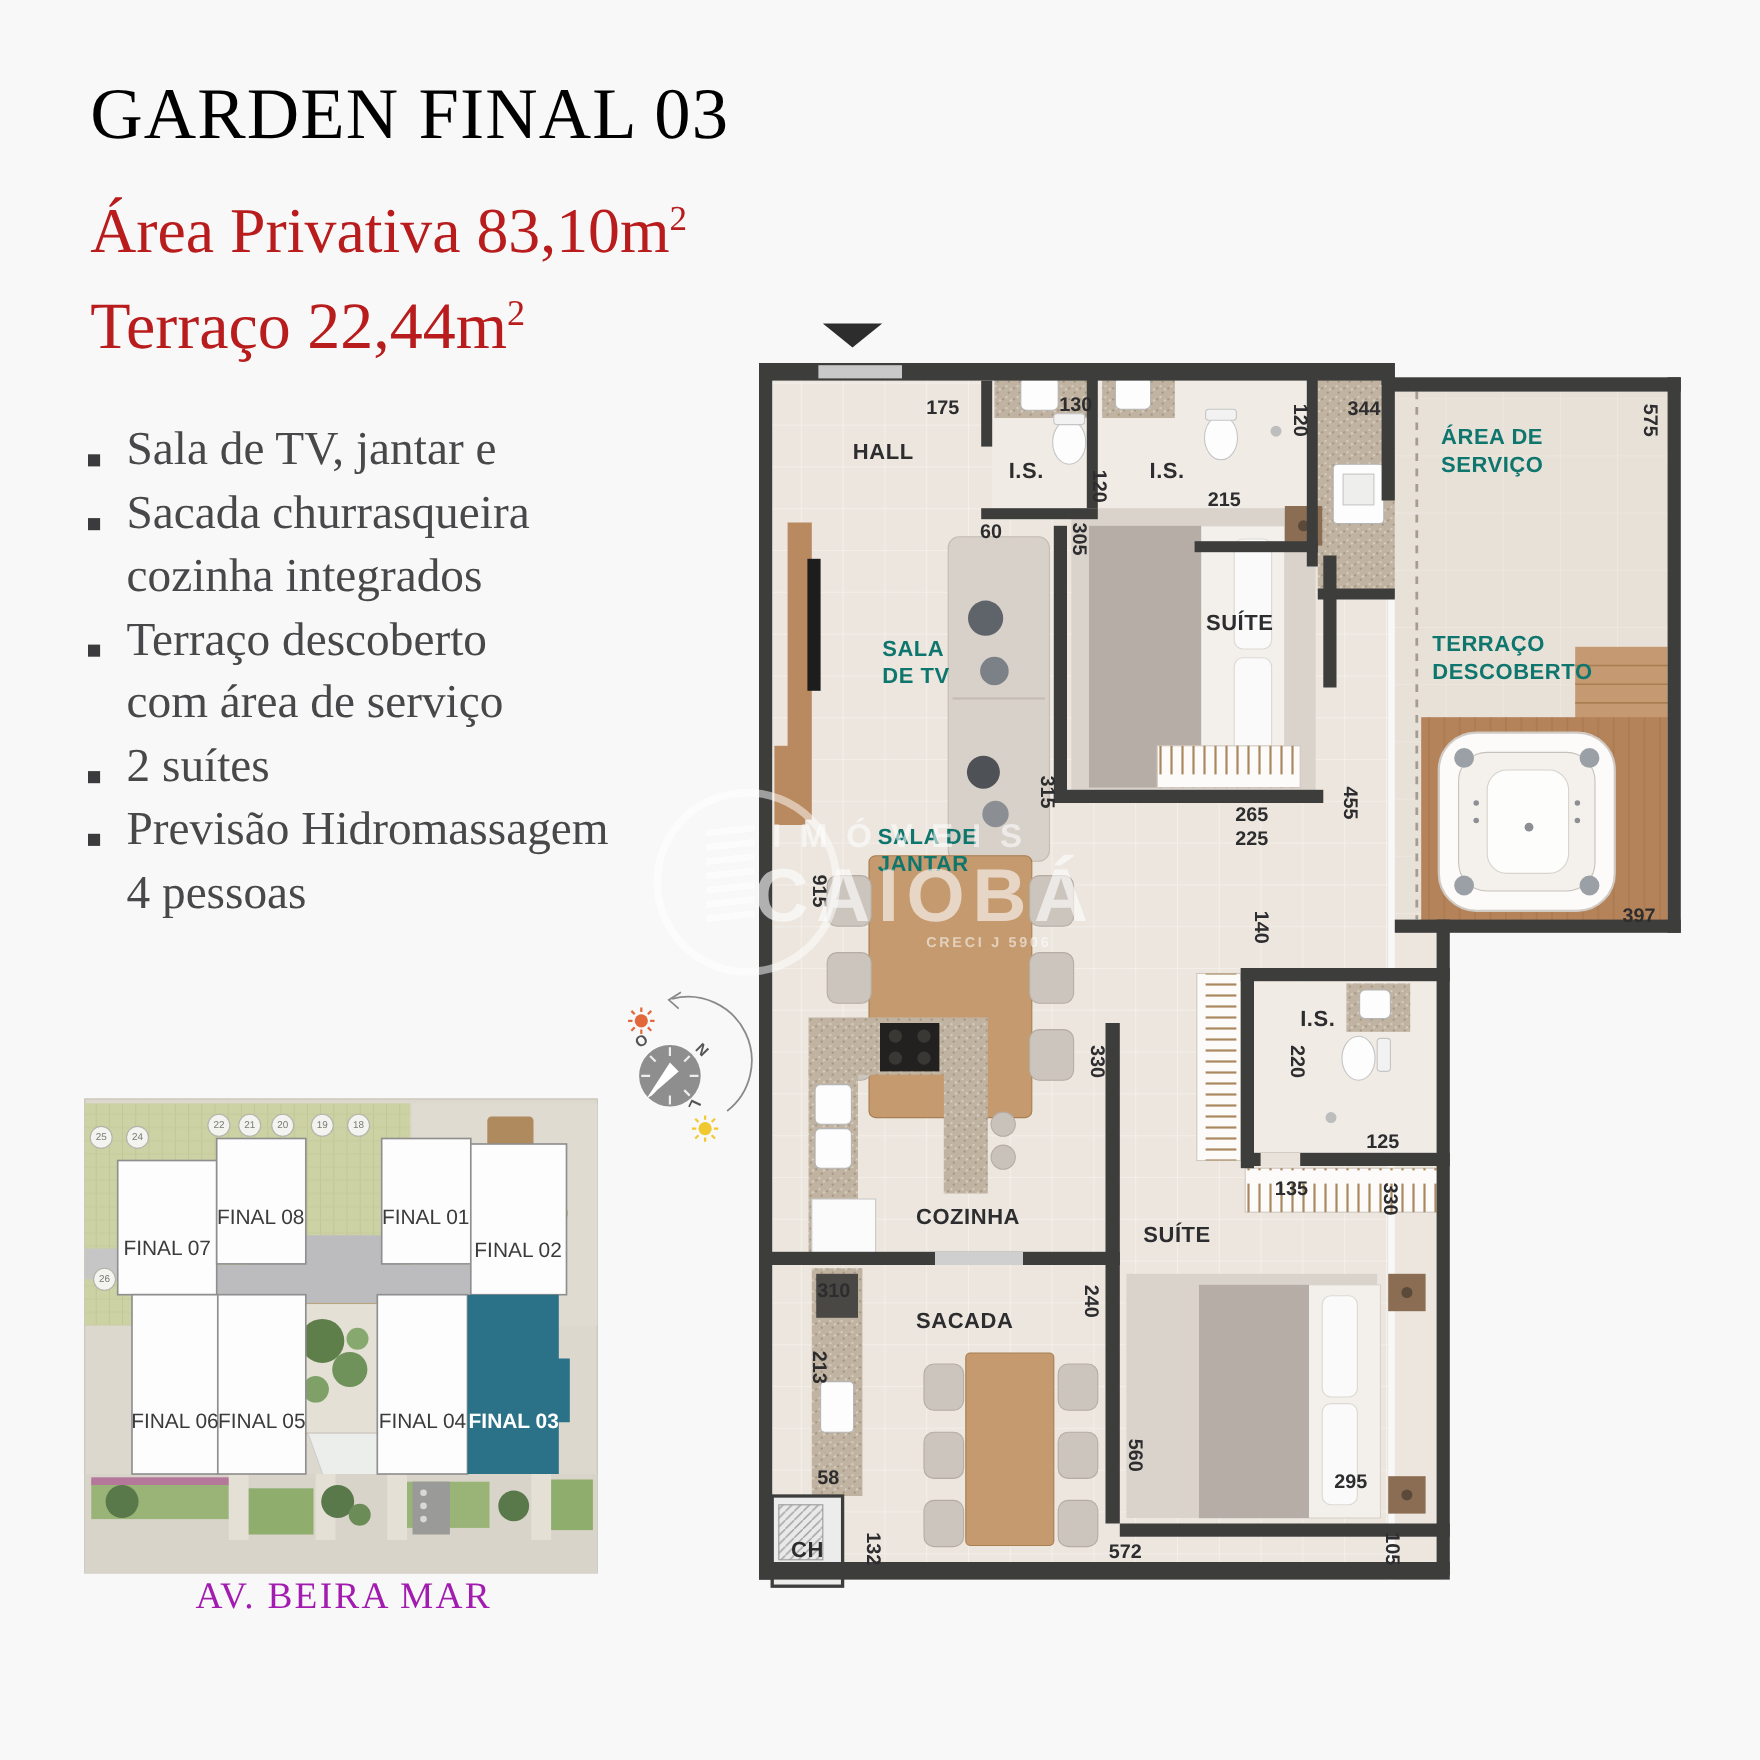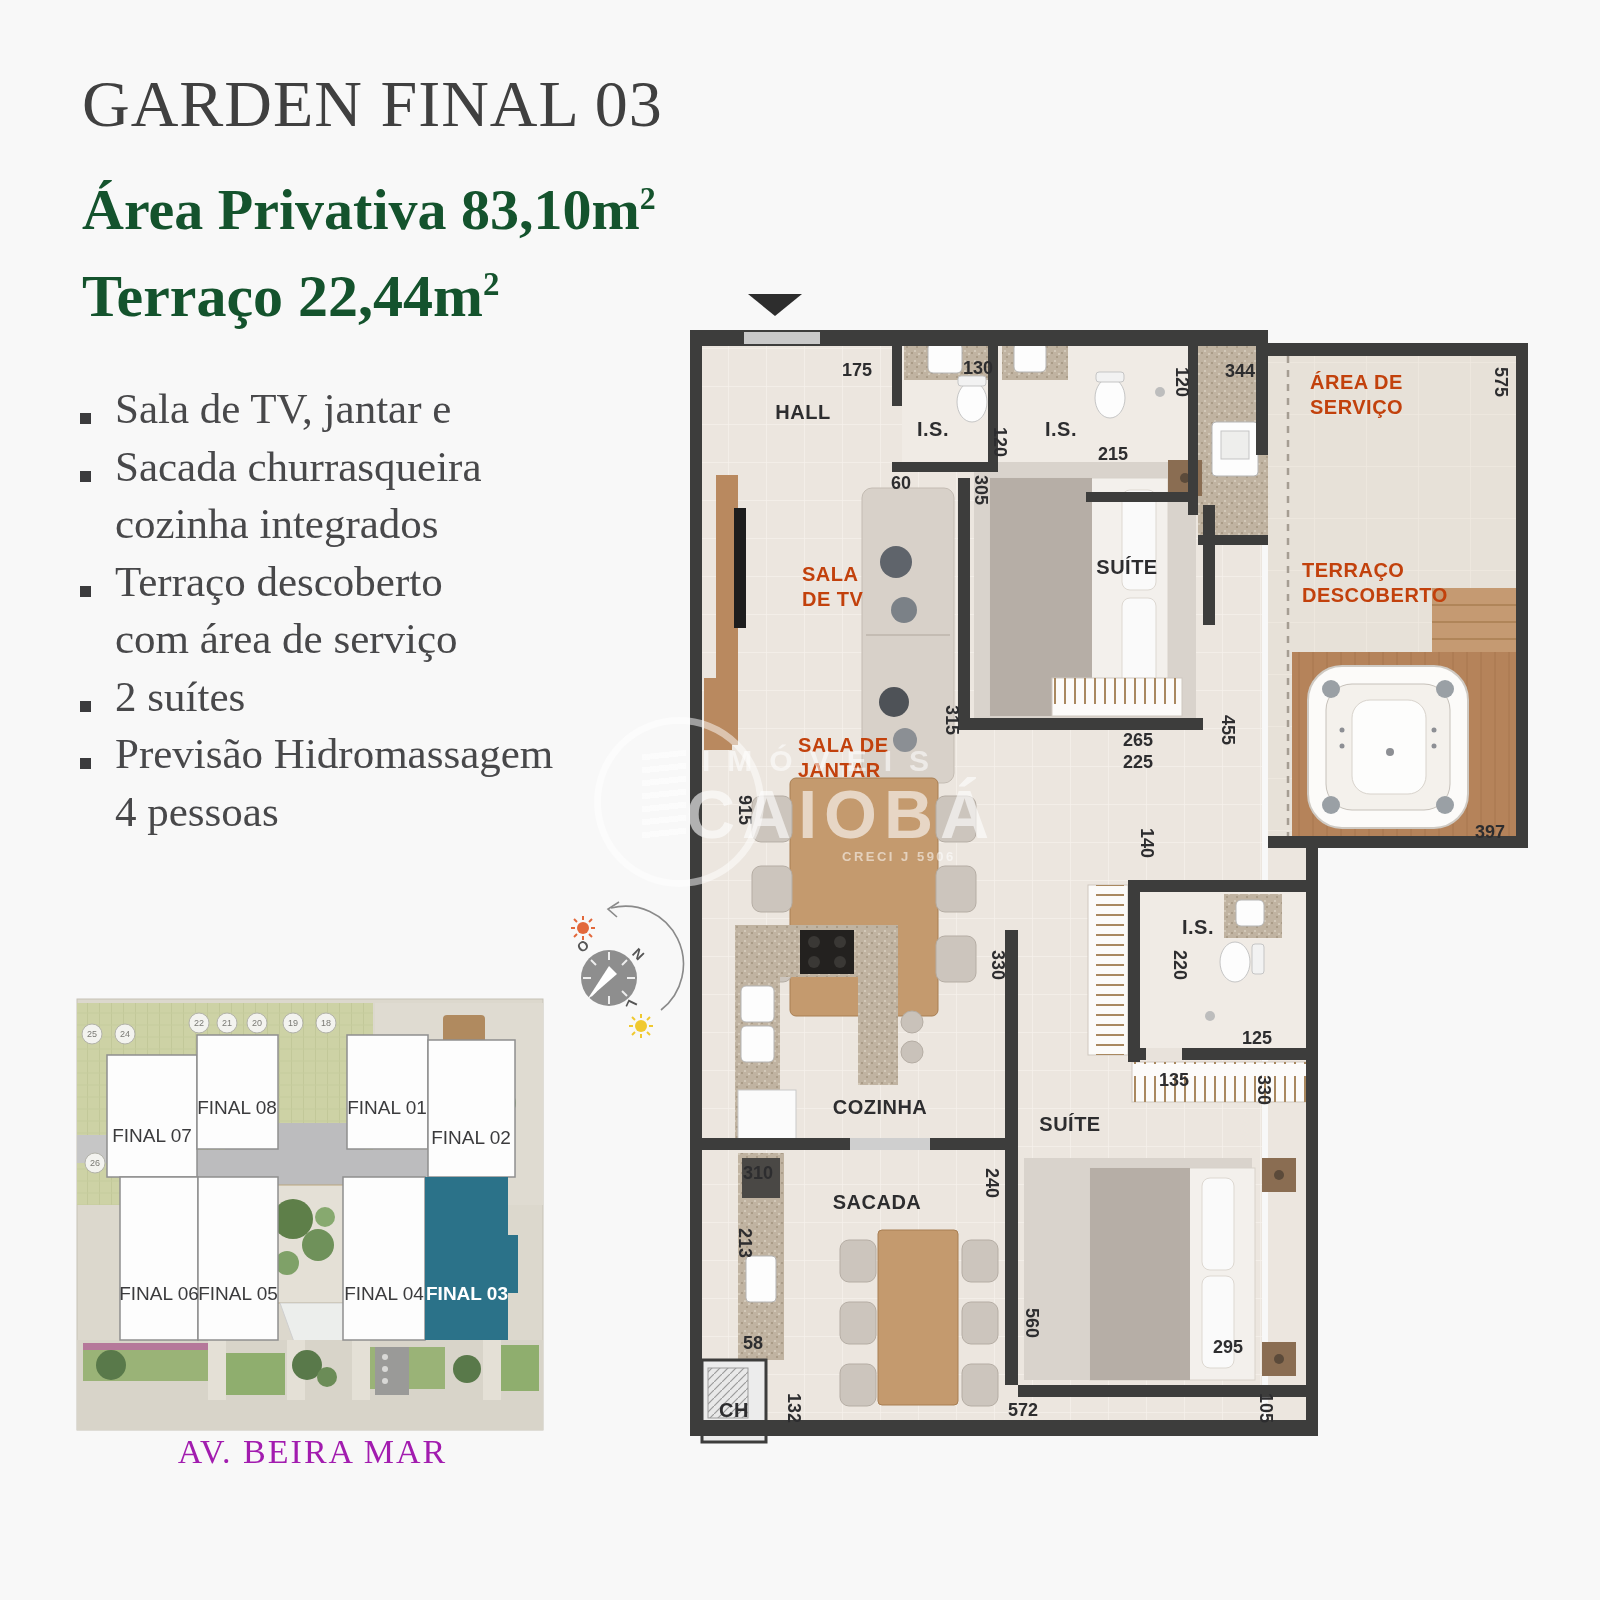--- a/index.html
+++ b/index.html
@@ -1,40 +1,40 @@
 <!DOCTYPE html>
 <html><head>
 <meta charset="utf-8">
 <style>
   html,body{margin:0;padding:0;background:#f8f8f8;}
   #page{position:relative;width:1600px;height:1600px;background:#f8f8f8;overflow:hidden;
         font-family:"Liberation Sans",sans-serif;}
   .abs{position:absolute;}
   
-  #title{left:82px;top:68px;font:400 66px/1.1 "Liberation Serif",serif;color:#404040;letter-spacing:1px;}
-  .areaLine{font-family:"Liberation Serif",serif;color:#14532d;font-weight:bold;}
+  #title{left:82px;top:68px;font:400 66px/1.1 "Liberation Serif",serif;color:#000000;letter-spacing:1px;}
+  .areaLine{font-family:"Liberation Serif",serif;color:#b91c1c;}
   #area1{left:82px;top:176px;font-size:58px;}
   #area2{left:82px;top:262px;font-size:60px;}
   .areaLine sup{font-size:55%;vertical-align:super;}
   
   #features{left:78px;top:380px;width:600px;}
   .feat{display:flex;height:57.5px;align-items:center;}
   .bullet{width:11px;height:11px;background:#3b3b3d;margin:20px 24px 0 2px;flex:0 0 auto;}
   .bullet.hide{visibility:hidden;}
   .ftext{font:400 43px/57.5px "Liberation Serif",serif;color:#48484a;white-space:nowrap;}
   
   #plan{left:690px;top:310px;width:845px;height:1140px;}
   #plan svg{position:absolute;left:0;top:-20px;}
   .dim{position:absolute;transform:translate(-50%,-50%);font:700 18px/1 "Liberation Sans",sans-serif;
        color:#2d2d2f;white-space:nowrap;z-index:4;}
   .dim.v{transform:translate(-50%,-50%) rotate(90deg);}
   .rlab{position:absolute;transform:translate(-50%,-50%);font:700 20px/1.15 "Liberation Sans",sans-serif;
         color:#2d2d2f;white-space:nowrap;z-index:4;letter-spacing:.5px;}
-  .rlab2{position:absolute;font:700 20px/25px "Liberation Sans",sans-serif;color:#c2410c;
-         white-space:pre-line;z-index:4;letter-spacing:.5px;}
+  .rlab2{position:absolute;font:700 20px/25px "Liberation Sans",sans-serif;color:#0f766e;
+         white-space:pre-line;z-index:4;letter-spacing:.5px;margin-top:16px;}
   
   .wm{z-index:6;color:rgba(255,255,255,.55);pointer-events:none;}
   #wmCircle{left:594px;top:717px;width:156px;height:156px;border:7px solid rgba(255,255,255,.5);
             border-radius:50%;}
   #wmBuilding{left:642px;top:752px;width:44px;height:86px;opacity:.55;transform:skewY(-6deg);
     background:repeating-linear-gradient(180deg,#fff 0 6px,transparent 6px 13px);}
   #wmImoveis{left:702px;top:746px;font:700 30px/1 "Liberation Sans",sans-serif;letter-spacing:17px;}
   #wmCaioba{left:686px;top:780px;font:700 68px/1 "Liberation Sans",sans-serif;letter-spacing:7px;
             color:rgba(255,255,255,.6);}
   #wmCreci{left:842px;top:850px;font:700 13px/1 "Liberation Sans",sans-serif;letter-spacing:2.5px;}

